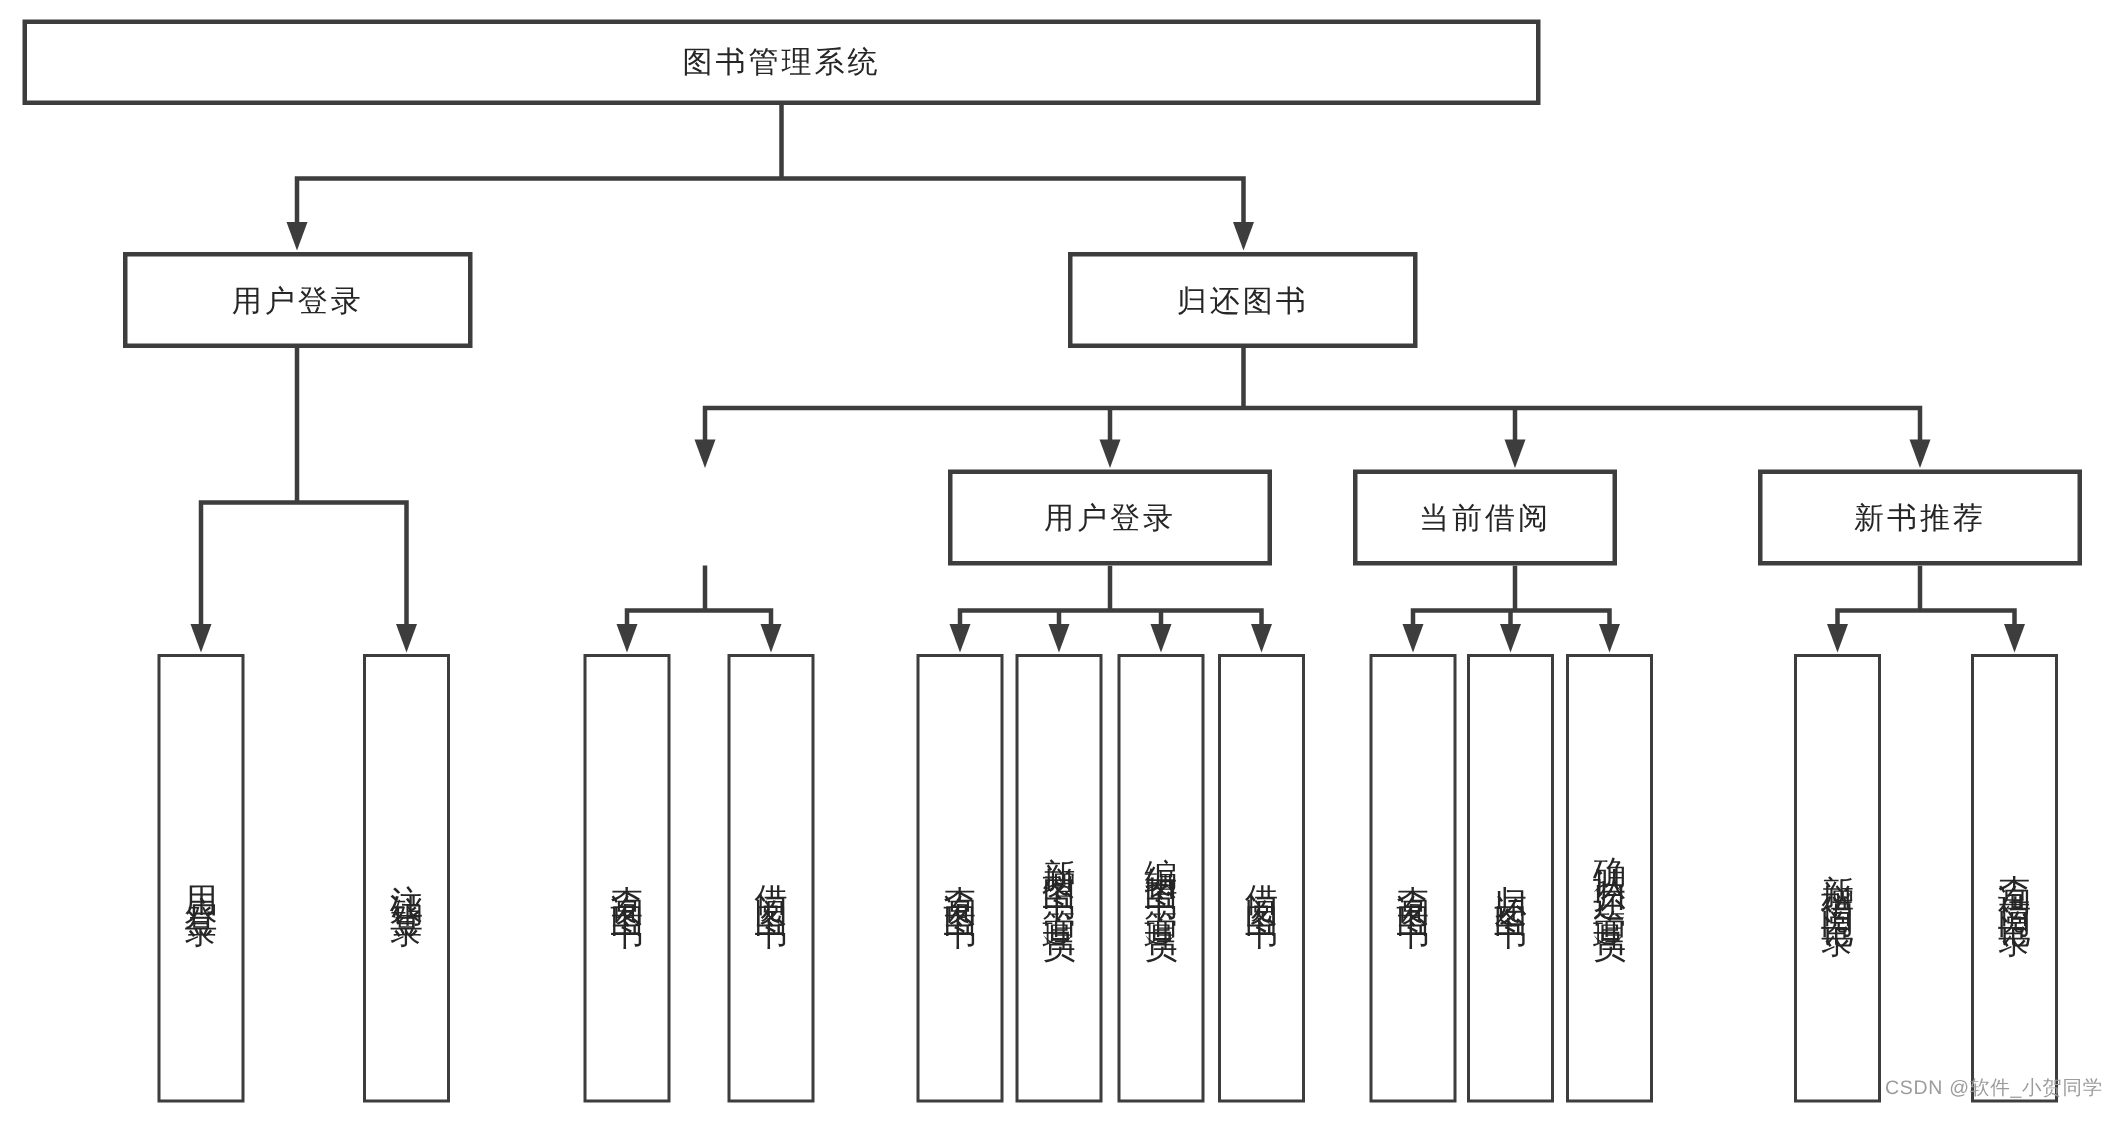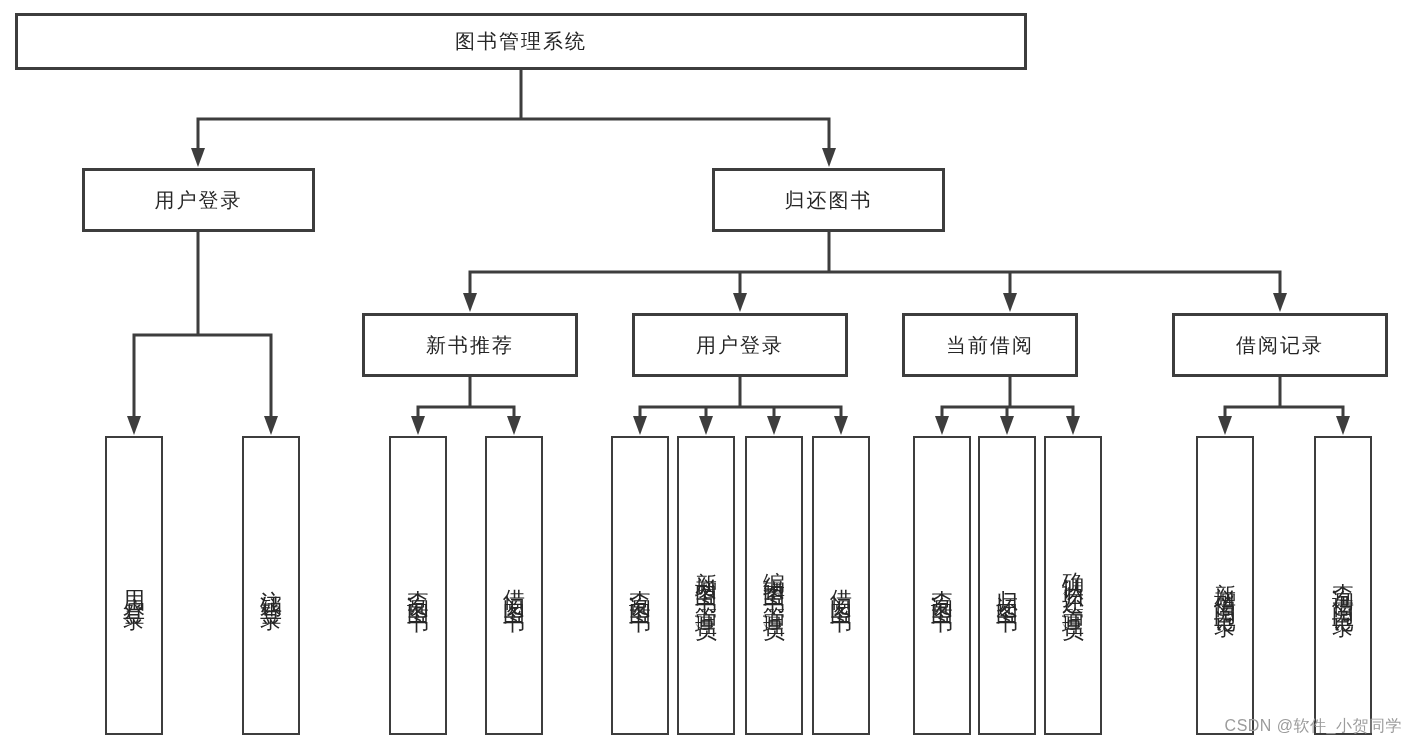--- a/index.html
+++ b/index.html
@@ -36,21 +36,21 @@
     writing-mode:vertical-rl;
     text-orientation:mixed;
     font-size:22px;
     letter-spacing:7px;
     white-space:normal;
     border-width:2.5px;
   }
   .watermark{
     position:absolute;
     top:716px;right:3px;
-    font-size:16px;
+    font-size:13px;
     letter-spacing:0.5px;
     color:var(--watermark);
     z-index:5;
     white-space:nowrap;
   }
 </style>
 </head>
 <body>
 
 <div class="canvas">
@@ -96,24 +96,23 @@
       <polygon points="1218,416 1232,416 1225,435"></polygon>
       <polygon points="1336,416 1350,416 1343,435"></polygon>
     </g>
   </svg>
 
   <div class="box" style="left:15px;top:13px;width:1012px;height:57px">图书管理系统</div>
 
   <div class="box" style="left:82px;top:168px;width:233px;height:64px">用户登录</div>
   <div class="box" style="left:712px;top:168px;width:233px;height:64px">归还图书</div>
 
-  <div class="box" style="left:362px;top:313px;width:216px;height:64px">新书推荐</div>
   <div class="box" style="left:632px;top:313px;width:216px;height:64px">用户登录</div>
   <div class="box" style="left:902px;top:313px;width:176px;height:64px">当前借阅</div>
-  <div class="box" style="left:1172px;top:313px;width:216px;height:64px">借阅记录</div>
+  <div class="box" style="left:1172px;top:313px;width:216px;height:64px">新书推荐</div>
 
   <div class="box v" style="left:105px;top:436px;width:58px;height:299px">用户登录</div>
   <div class="box v" style="left:242px;top:436px;width:58px;height:299px">注销登录</div>
 
   <div class="box v" style="left:389px;top:436px;width:58px;height:299px">查询图书</div>
   <div class="box v" style="left:485px;top:436px;width:58px;height:299px">借阅图书</div>
 
   <div class="box v" style="left:611px;top:436px;width:58px;height:299px">查询图书</div>
   <div class="box v" style="left:677px;top:436px;width:58px;height:299px">新增图书（管理员）</div>
   <div class="box v" style="left:745px;top:436px;width:58px;height:299px">编辑图书（管理员）</div>

